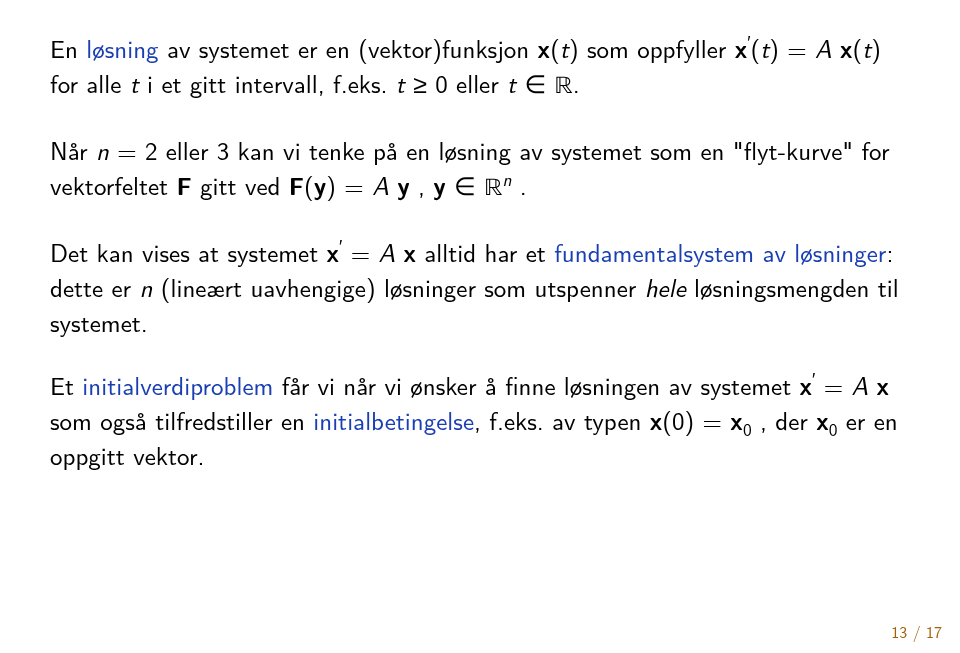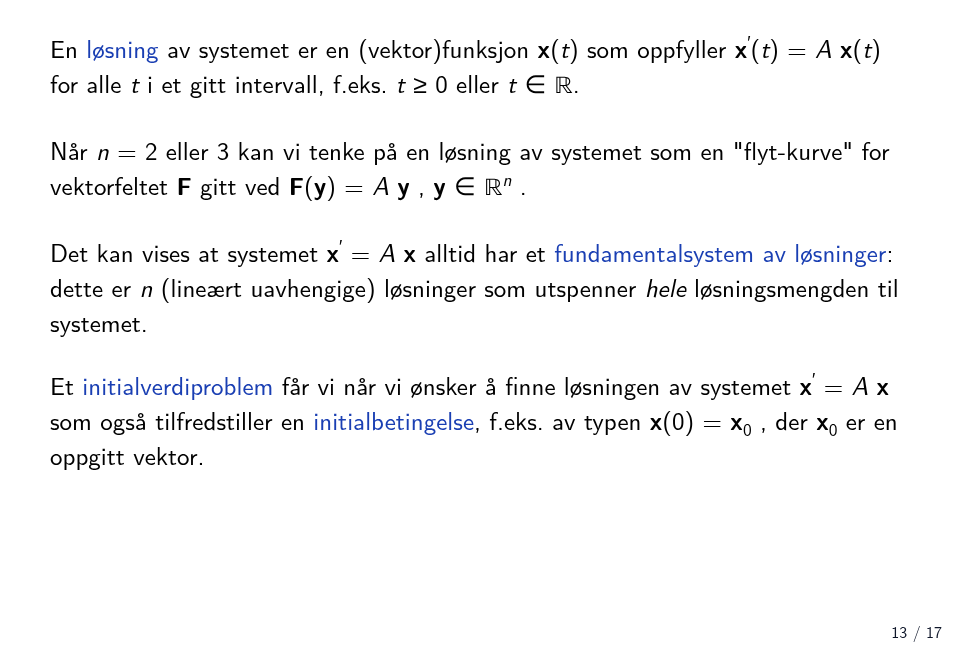--- a/index.html
+++ b/index.html
@@ -28,21 +28,21 @@
   .math-it { font-style: italic; }
   .bold { font-weight: bold; }
   .sup { vertical-align: super; font-size: 0.7em; line-height: 0; }
   .sub { vertical-align: sub; font-size: 0.7em; line-height: 0; }
   .bb { font-family: "Cambria Math", "STIX Two Math", serif; } 
   .pagenum {
     position: absolute;
     right: 18px;
     bottom: 10px;
     font-size: 16px;
-    color: #0f172a;
+    color: #a16207;
   }
 </style>
 </head>
 <body>
 
 <div class="slide">
 
   <p class="para">
     <span>En </span><span class="term">løsning</span><span> av systemet er en (vektor)funksjon </span><span class="bold">x</span><span>(</span><span class="math-it">t</span><span>) som oppfyller </span><span class="bold">x</span><span class="sup">′</span><span>(</span><span class="math-it">t</span><span>) = </span><span class="math-it">A</span><span> </span><span class="bold">x</span><span>(</span><span class="math-it">t</span><span>) for alle </span><span class="math-it">t</span><span> i et gitt intervall, f.eks. </span><span class="math-it">t</span><span> ≥ 0 eller </span><span class="math-it">t</span><span> ∈ </span><span class="bb">ℝ</span><span>.</span>
   </p>

